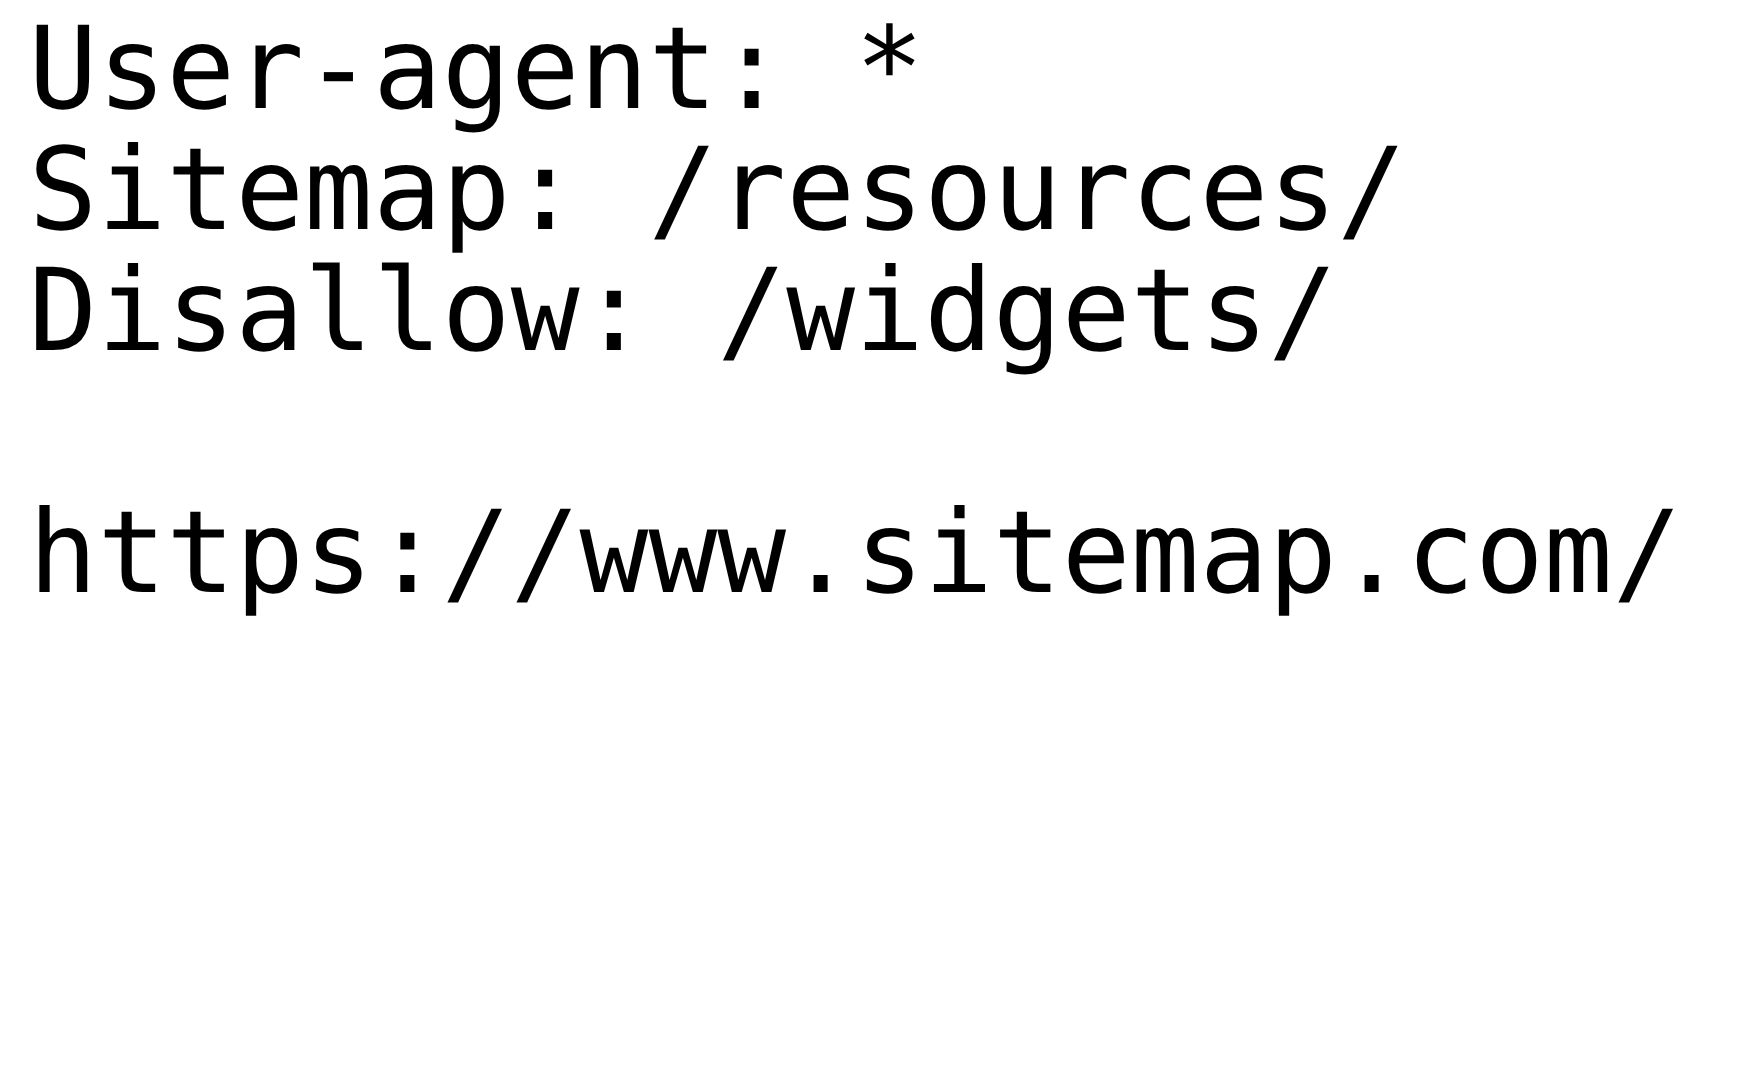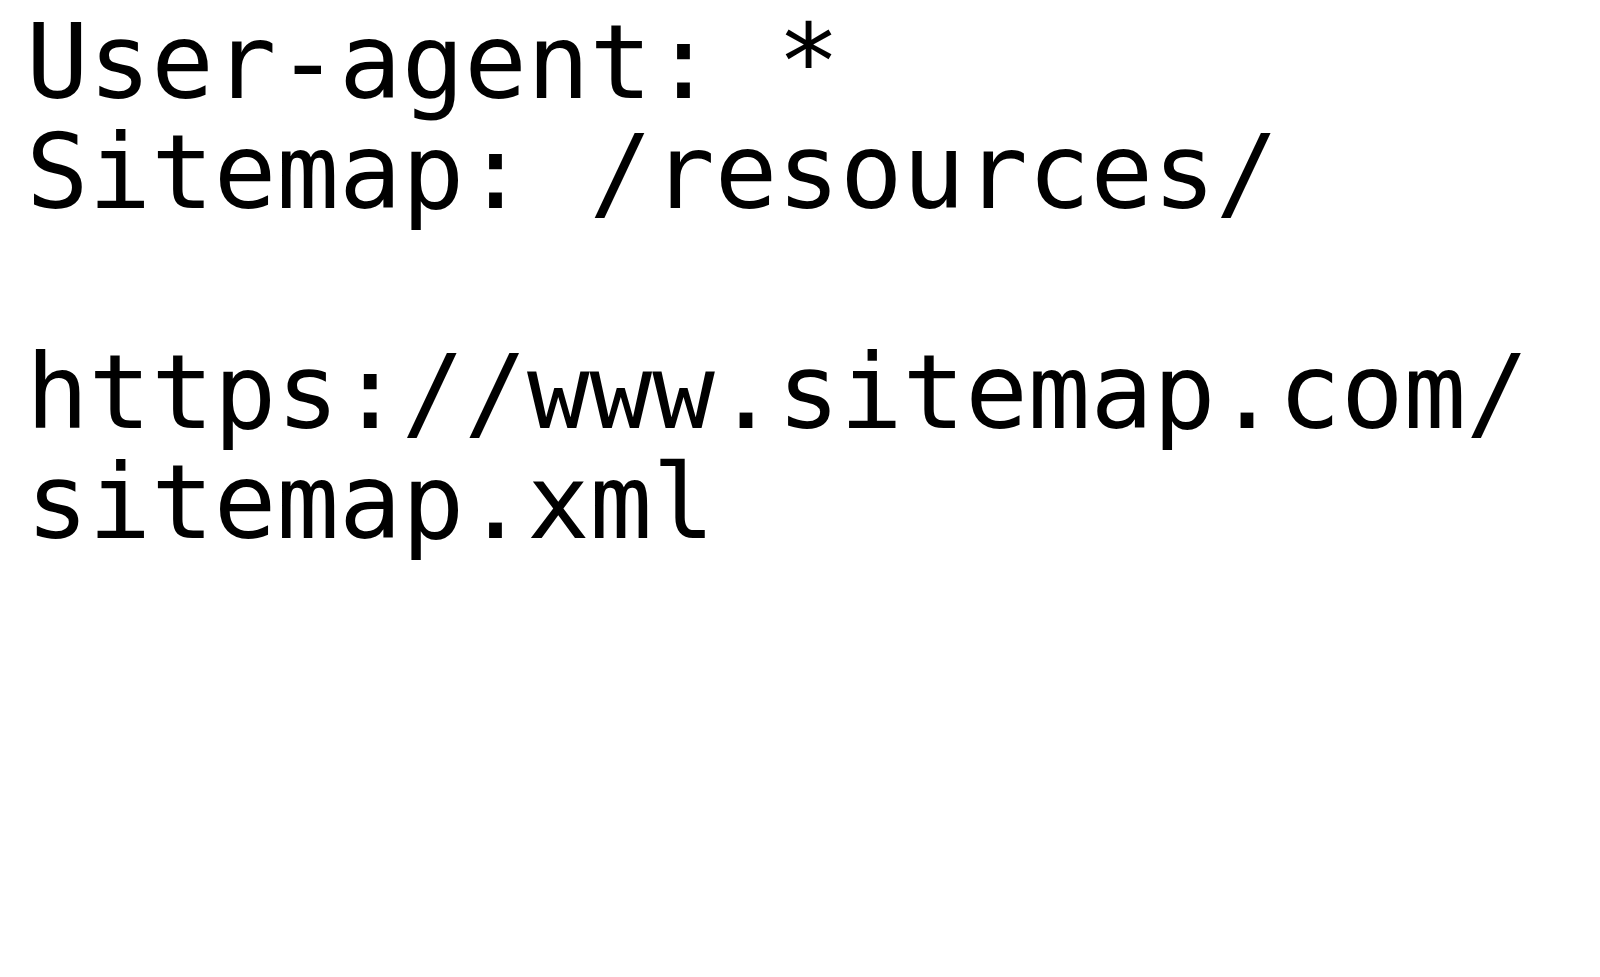--- a/index.html
+++ b/index.html
@@ -53,15 +53,15 @@
   }
 
   
   .code-block { top: 7px; }
 </style>
 </head>
 <body>
 
 <div id="robots-file">
 
-  <pre class="code-block"><span class="code-line">User-agent: *</span><span class="code-line">Sitemap: /resources/</span><span class="code-line blank"></span><span class="code-line">https://www.sitemap.com/</span><span class="code-line">sitemap.xml</span></pre>
+  <pre class="code-block"><span class="code-line">User-agent: *</span><span class="code-line">Sitemap: /resources/</span><span class="code-line">Disallow: /widgets/</span><span class="code-line blank"></span><span class="code-line">https://www.sitemap.com/</span></pre>
 
 </div>
 
 </body></html>

